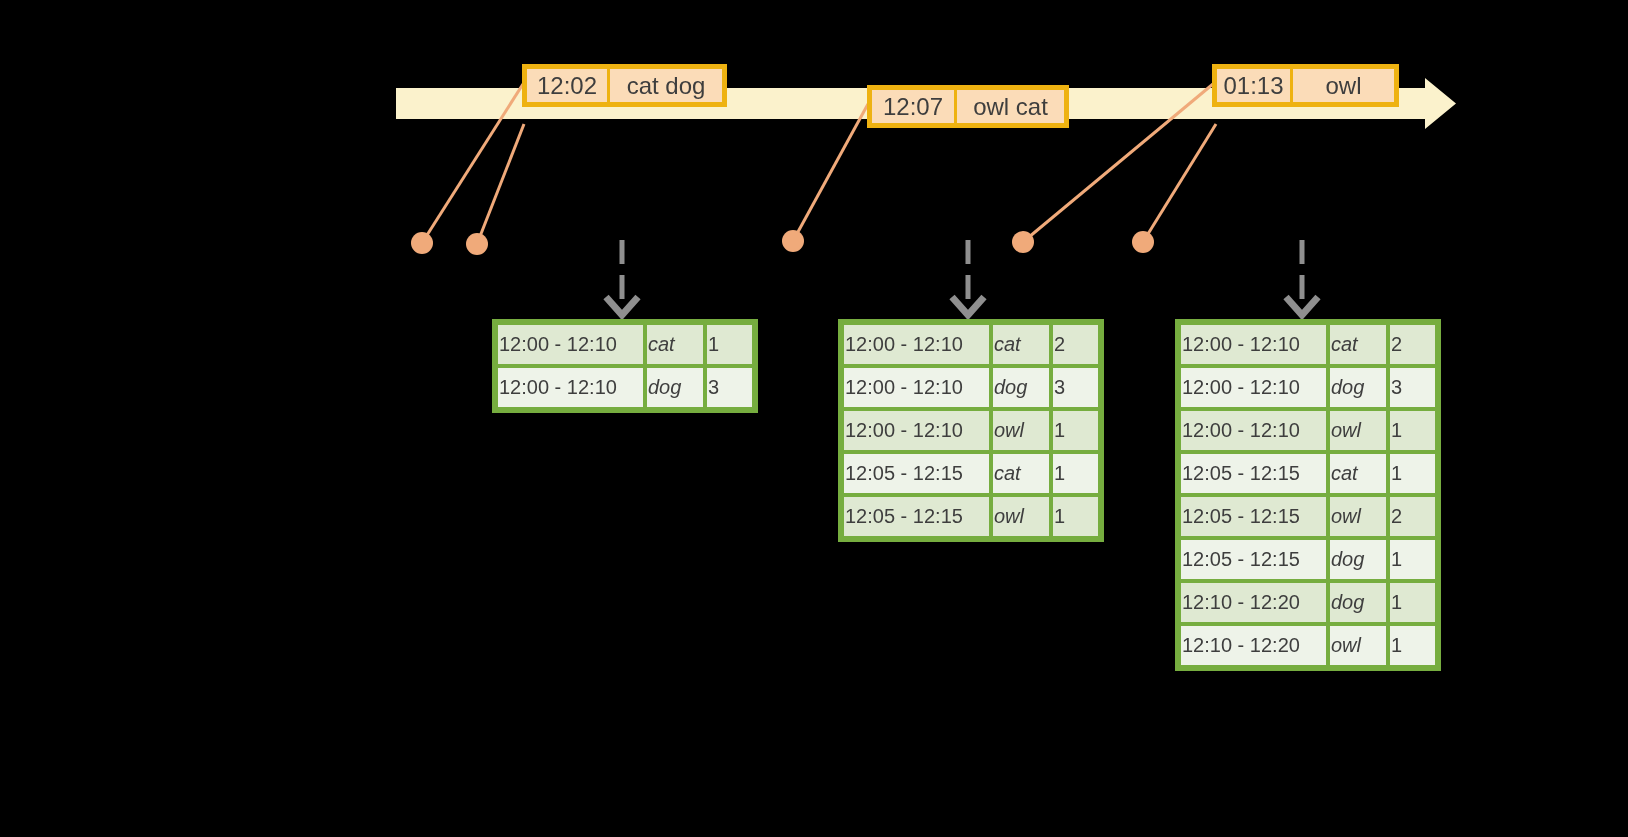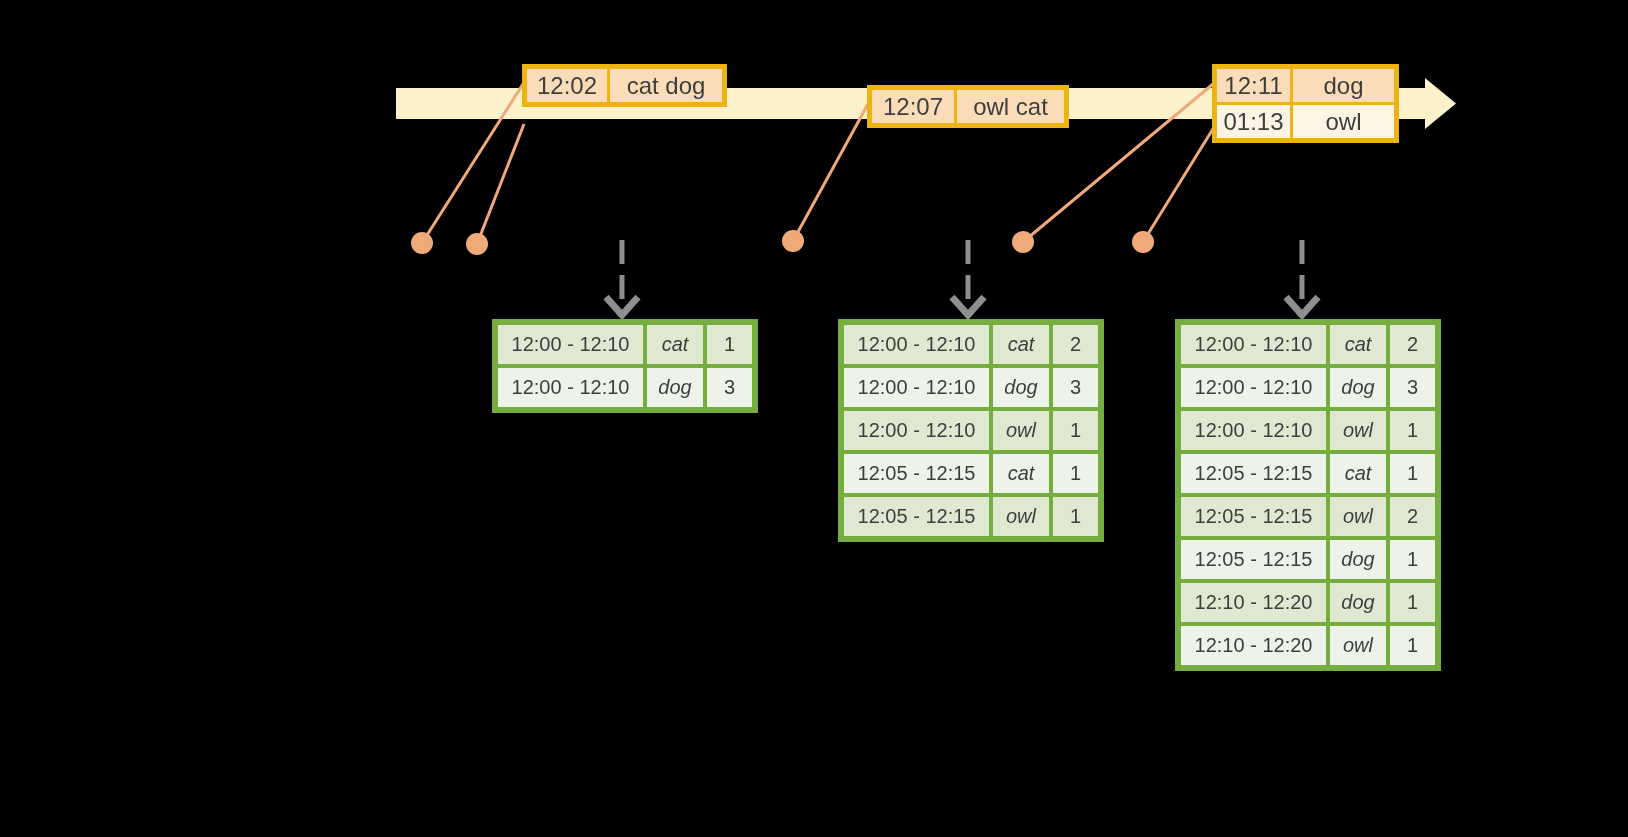--- a/index.html
+++ b/index.html
@@ -31,21 +31,21 @@
   .ebox-1 .e-time{width:78px;} .ebox-1 .e-words{width:110px;margin-top:11px;}
   .ebox-2 .e-time{width:80px;} .ebox-2 .e-words{width:105px;}
   .ebox-3 .e-time{width:71px;} .ebox-3 .e-words{width:99px;}
   
   .gtable{
     position:absolute;z-index:2;background:var(--table-border,#76ad3f);
     padding:2px;display:inline-block;
   }
   .gtable table{border-collapse:separate;border-spacing:4px;}
   .gtable td{
-    text-align:center;vertical-align:middle;height:37px;
+    text-align:left;vertical-align:middle;height:37px;
     font-size:20px;color:var(--text,#3e3e3e);white-space:nowrap;
   }
   .gtable tr:nth-child(odd) td{background:var(--table-row-a,#dfe9d2);}
   .gtable tr:nth-child(even) td{background:var(--table-row-b,#eef3e9);}
   .c-win{width:143px;} .c-word{width:54px;font-style:italic;} .c-count{width:43px;}
 </style>
 </head>
 <body>
 
 <div id="stage">
@@ -91,24 +91,20 @@
         <td class="e-time">12:07</td>
         <td class="e-words">owl cat</td>
       </tr>
     </tbody>
       </table>
   </div>
 
   <div class="ebox ebox-3" style="left:1212px;top:64px;">
     <table>
       <tbody>
-          <tr>
-        <td class="e-time">12:11</td>
-        <td class="e-words">dog</td>
-      </tr>
       <tr>
         <td class="e-time">01:13</td>
         <td class="e-words">owl</td>
       </tr>
     </tbody>
       </table>
   </div>
 
   <div class="gtable" style="left:492px;top:319px;">
     <table>

